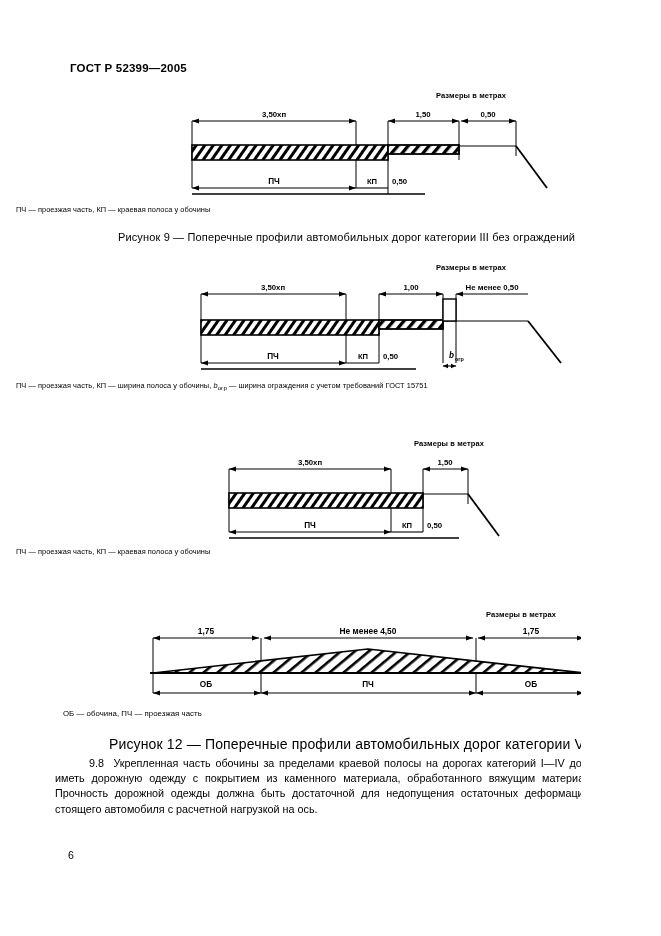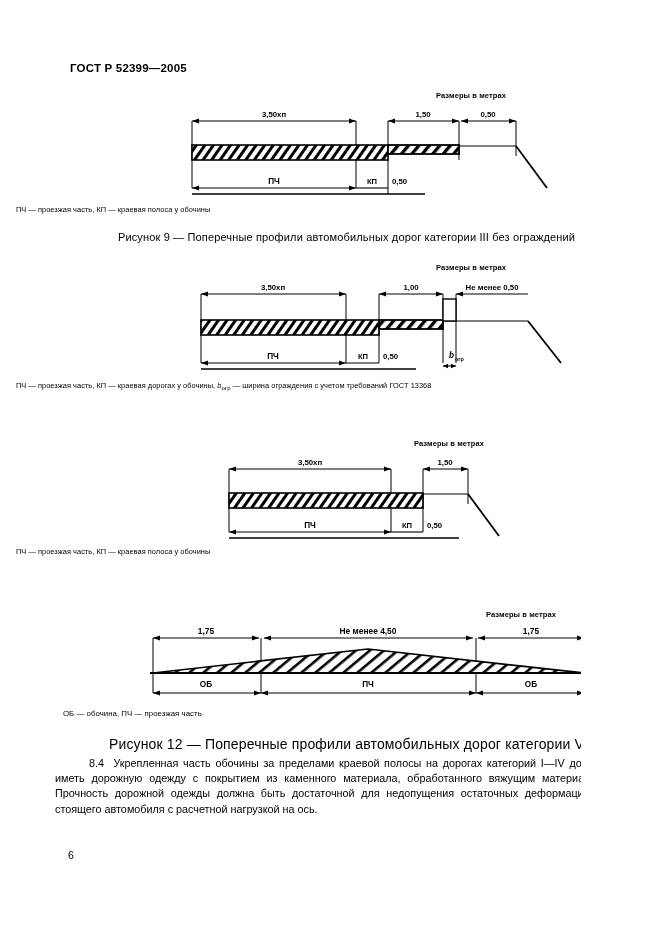--- a/index.html
+++ b/index.html
@@ -170,21 +170,21 @@
       <text x="367" y="101" font-size="7.8" font-weight="bold">0,50</text>
 
       <text x="433" y="100" font-size="8.2" font-weight="bold" font-style="italic">b</text>
       <text x="439" y="103" font-size="5.4" font-weight="bold">огр</text>
       <line x1="427" y1="108" x2="440" y2="108" stroke="#000" stroke-width="1.1"></line>
       <path d="M427 108 l5 -2.2 v4.4 z" fill="#000"></path>
       <path d="M440 108 l-5 -2.2 v4.4 z" fill="#000"></path>
       <line x1="185" y1="111" x2="400" y2="111" stroke="#000" stroke-width="1.6"></line>
     </svg>
     <div class="legend" style="margin-top:3px;">
-      <span>ПЧ — проезжая часть, КП — краевая дорогах у обочины, </span><i>b</i><sub>огр</sub><span> — ширина ограждения с учетом требований ГОСТ 13368</span>
+      <span>ПЧ — проезжая часть, КП — ширина полоса у обочины, </span><i>b</i><sub>огр</sub><span> — ширина ограждения с учетом требований ГОСТ 15751</span>
     </div>
   </div>
 
   <div class="figure" style="top:432px;">
     <svg class="fig-svg" width="661" height="113" viewBox="0 0 661 113">
       <defs>
         <pattern id="pavhatch11" width="7" height="7" patternUnits="userSpaceOnUse" patternTransform="rotate(35)">
           <rect width="7" height="7" fill="#000"></rect>
           <rect width="4.0" height="7" fill="#fff"></rect>
         </pattern>
@@ -272,18 +272,18 @@
       <path d="M460 88 l-7 -2.6 v5.2 z" fill="#000"></path>
       <line x1="460" y1="88" x2="568" y2="88" stroke="#000" stroke-width="1.1"></line>
       <path d="M460 88 l7 -2.6 v5.2 z" fill="#000"></path>
       <path d="M568 88 l-7 -2.6 v5.2 z" fill="#000"></path>
     </svg>
     <div class="legend" style="margin-top:4px;font-size:7.8px;padding-left:47px;">ОБ — обочина, ПЧ — проезжая часть</div>
     <div class="fig-caption" style="margin-top:18px;font-size:14px;">Рисунок 12 — Поперечные профили автомобильных дорог категории V</div>
   </div>
 
   <div class="body-text">
-    <p class="indent"><span class="nb">8.4</span>&nbsp; <span>Укрепленная часть обочины за пределами краевой полосы на дорогах категорий I—IV должна иметь дорожную одежду с покрытием из каменного материала, обработанного вяжущим материалом. Прочность дорожной одежды должна быть достаточной для недопущения остаточных деформаций от стоящего автомобиля с расчетной нагрузкой на ось.</span></p>
+    <p class="indent"><span class="nb">9.8</span>&nbsp; <span>Укрепленная часть обочины за пределами краевой полосы на дорогах категорий I—IV должна иметь дорожную одежду с покрытием из каменного материала, обработанного вяжущим материалом. Прочность дорожной одежды должна быть достаточной для недопущения остаточных деформаций от стоящего автомобиля с расчетной нагрузкой на ось.</span></p>
   </div>
 
   <div class="page-number">6</div>
 
 </div>
 
 </body></html>

